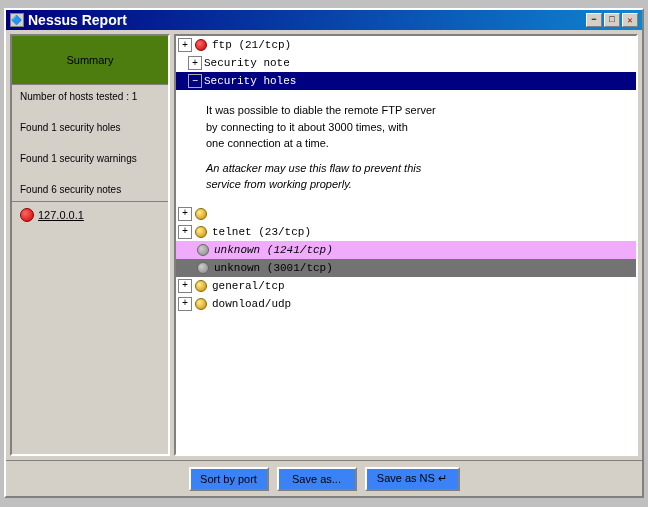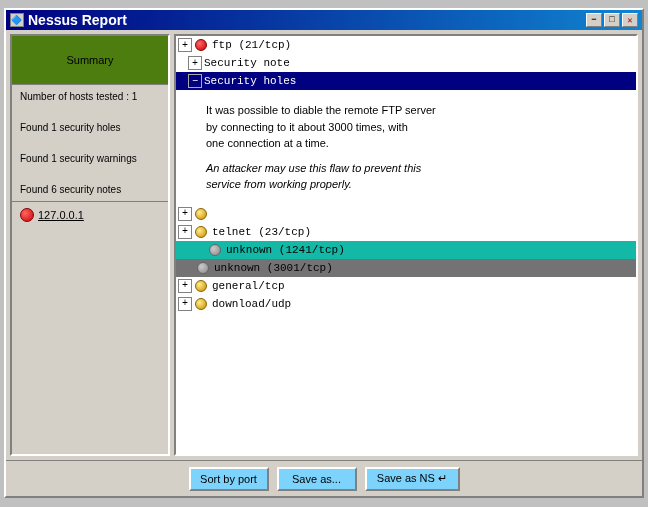--- a/index.html
+++ b/index.html
@@ -212,21 +212,21 @@
       align-items: center;
       justify-content: center;
       gap: 8px;
       border-top: 1px solid #808080;
       padding: 0 8px;
     }
 
     .footer-btn {
       min-width: 80px;
       height: 24px;
-      background: #7dd3fc;
+      background: #3b82f6;
       border: 2px solid;
       border-color: #ffffff #808080 #808080 #ffffff;
       font-family: Arial, sans-serif;
       font-size: 11px;
       cursor: pointer;
       display: flex;
       align-items: center;
       justify-content: center;
       padding: 0 8px;
     }
@@ -308,21 +308,21 @@
         <div class="expand-icon">+</div>
         <div class="node-icon yellow-dot"></div>
       </div>
 
       <div class="tree-row" style="background:white; padding:1px 0;">
         <div class="expand-icon">+</div>
         <div class="node-icon yellow-dot"></div>
         <span class="tree-label">telnet (23/tcp)</span>
       </div>
 
-      <div class="tree-row" style="background:#14b8a6; padding:1px 12px;">
+      <div class="tree-row" style="background:#f0abfc; padding:1px 0;font-style:italic;">
         <div style="width:18px;"></div>
         <div class="node-icon gray-dot"></div>
         <span class="tree-label">unknown (1241/tcp)</span>
       </div>
 
       <div class="tree-row" style="background:#737373; padding:1px 0;">
         <div style="width:18px;"></div>
         <div class="node-icon gray-dot"></div>
         <span class="tree-label">unknown (3001/tcp)</span>
       </div>

